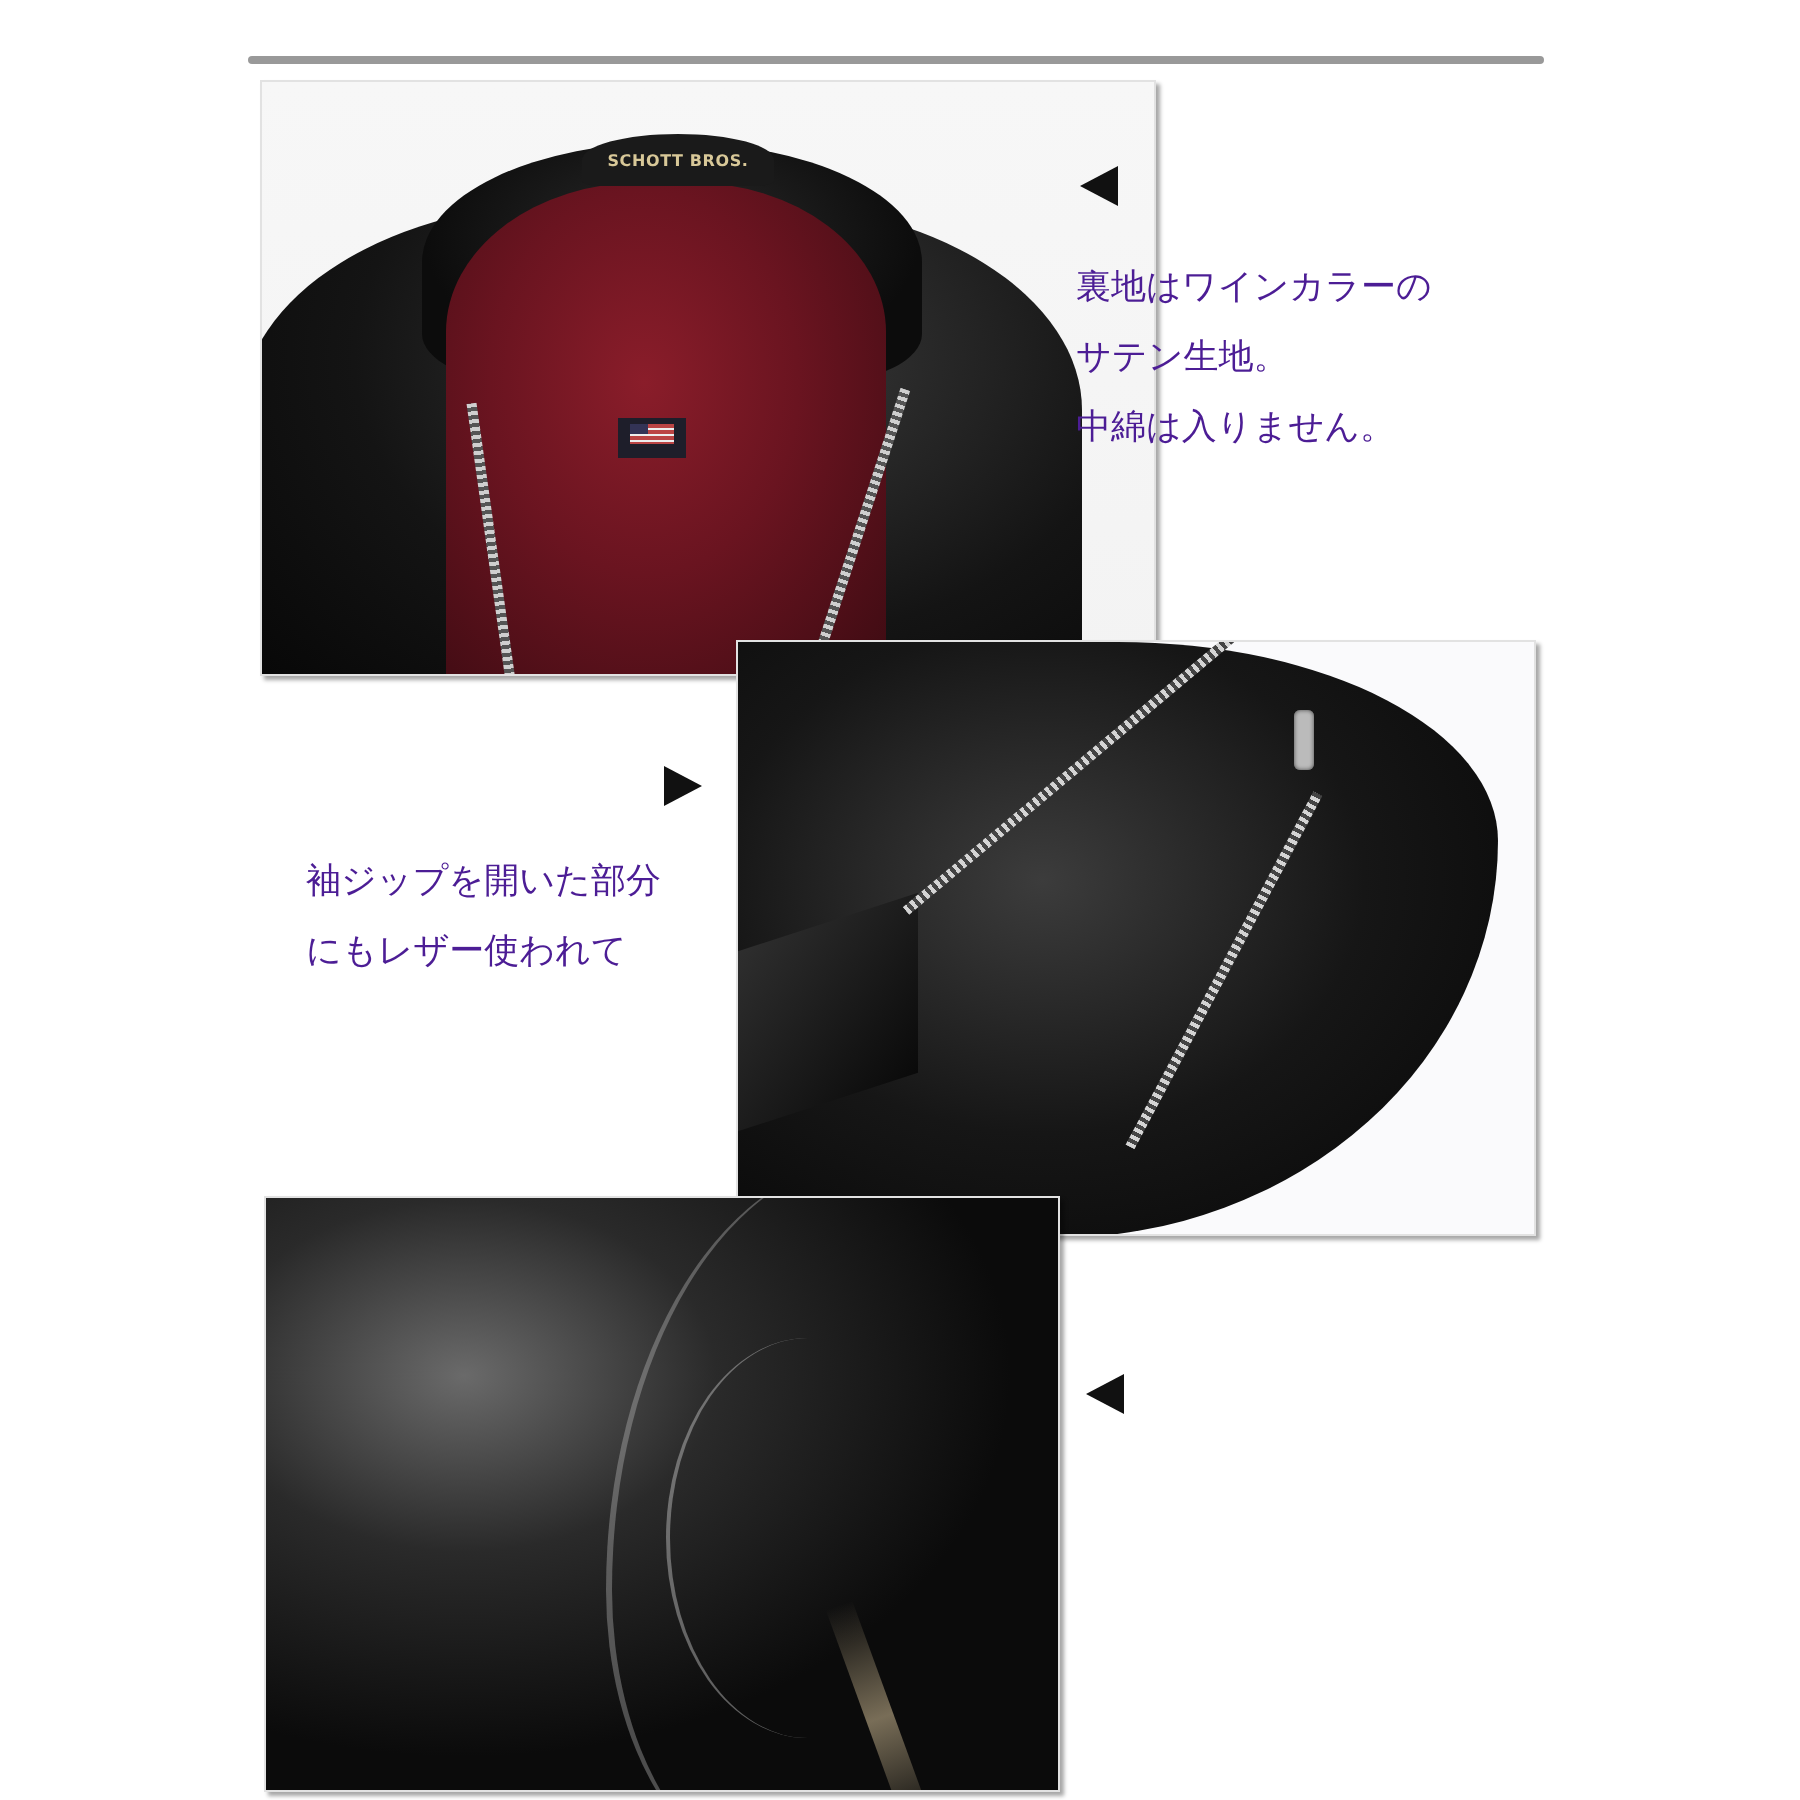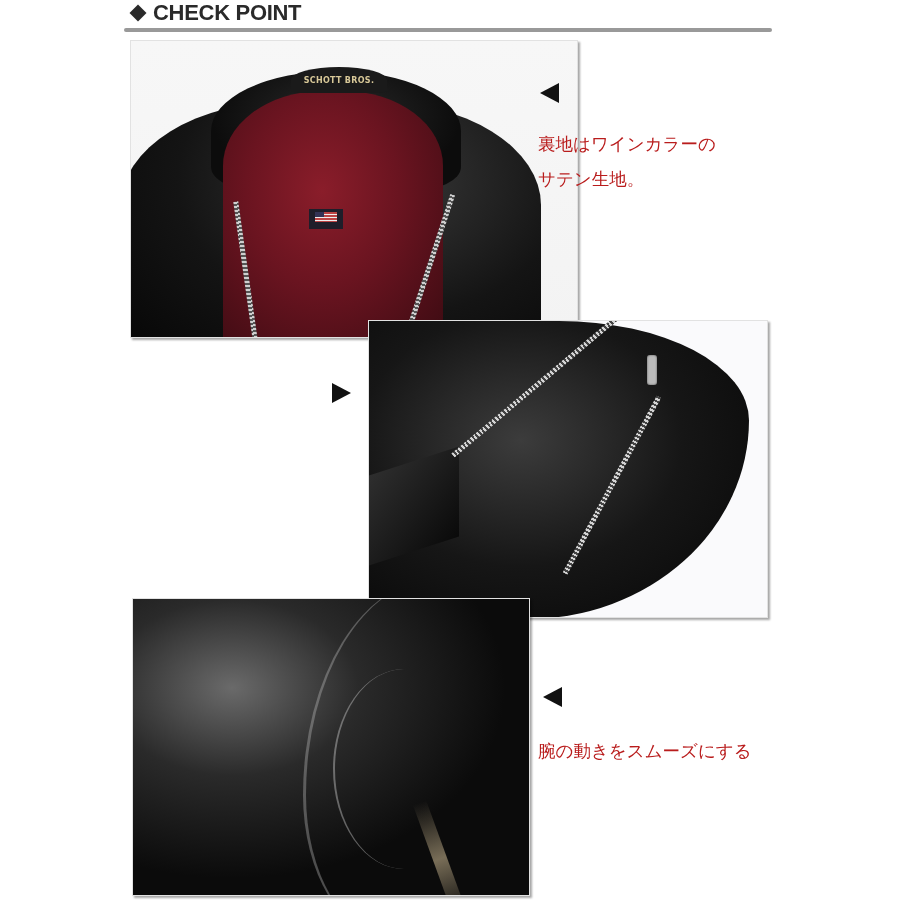--- a/index.html
+++ b/index.html
@@ -71,64 +71,63 @@
   .p3 .fold2 { position: absolute; left: 200px; top: 70px; width: 140px; height: 200px;
                border-left: 2px solid rgba(220,220,220,0.4); border-radius: 50% 0 0 50%; }
   .p3 .highlight { position: absolute; left: 300px; top: 200px; width: 14px; height: 120px;
                    background: linear-gradient(180deg, rgba(210,190,150,0.0), rgba(210,190,150,0.55), rgba(210,190,150,0));
                    transform: rotate(-20deg); }
 
   .arrow { position: absolute; width: 0; height: 0; }
   .arrow.left  { border-top: 10px solid transparent; border-bottom: 10px solid transparent; border-right: 19px solid #111; }
   .arrow.right { border-top: 10px solid transparent; border-bottom: 10px solid transparent; border-left: 19px solid #111; }
 
-  .caption { position: absolute; font-size: 17.5px; line-height: 35px; color: #b91c1c; white-space: nowrap; }
+  .caption { position: absolute; font-size: 17.5px; line-height: 35px; color: #4c1d95; white-space: nowrap; }
 </style>
 </head>
 <body>
 
 <div class="header">
-  <div class="header-title">
-    <span class="diamond"></span><span>CHECK POINT</span>
-  </div>
   <div class="header-rule"></div>
 </div>
 
 <div class="photo p1">
   <div class="jacket"></div>
   <div class="collar"></div>
   <div class="lining"></div>
   <div class="brand-band">
     <span>SCHOTT BROS.</span>
   </div>
   <div class="flag">
       <i></i>
     </div>
   <div class="zip a"></div>
   <div class="zip b"></div>
 </div>
 <div class="arrow left" style="left:540px; top:83px;"></div>
 <div class="caption" style="left:538px; top:127px;">
   <div>裏地はワインカラーの</div>
   <div>サテン生地。</div>
+  <div>中綿は入りません。</div>
 </div>
 
 <div class="photo p2">
   <div class="sleeve"></div>
   <div class="cuff"></div>
   <div class="zipline"></div>
   <div class="zipline b"></div>
   <div class="pull"></div>
 </div>
 <div class="arrow right" style="left:332px; top:383px;"></div>
 <div class="caption" style="left:153px; top:424px;">
+  <div>袖ジップを開いた部分</div>
+  <div>にもレザー使われて</div>
 </div>
 
 <div class="photo p3">
   <div class="shade1"></div>
   <div class="fold"></div>
   <div class="fold2"></div>
   <div class="highlight"></div>
 </div>
 <div class="arrow left" style="left:543px; top:687px;"></div>
 <div class="caption" style="left:538px; top:734px;">
-  <div>腕の動きをスムーズにする</div>
 </div>
 
 </body></html>

